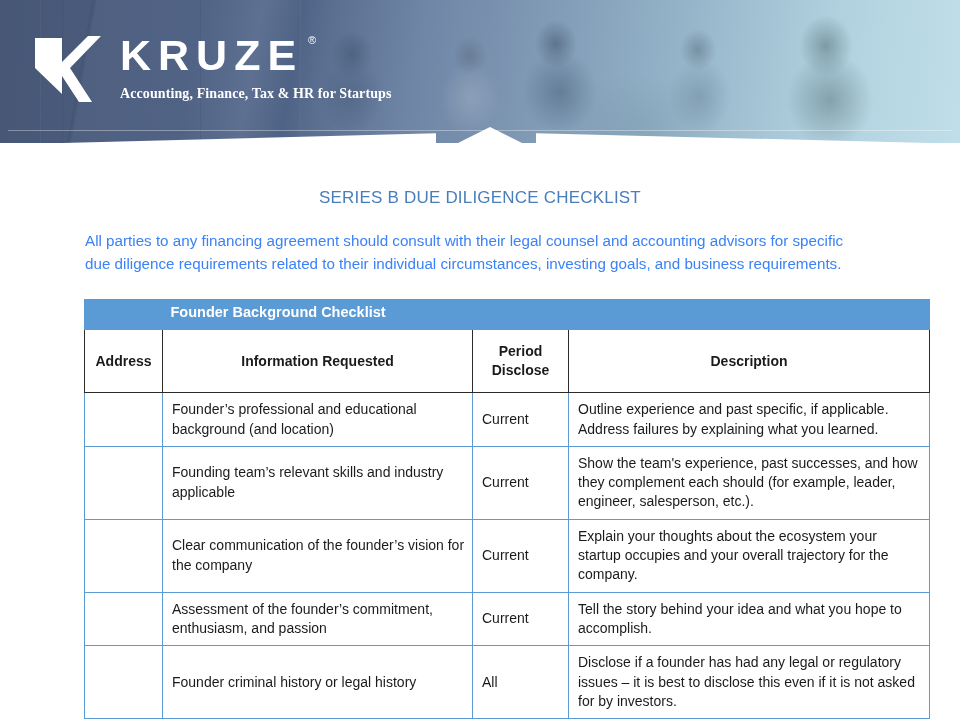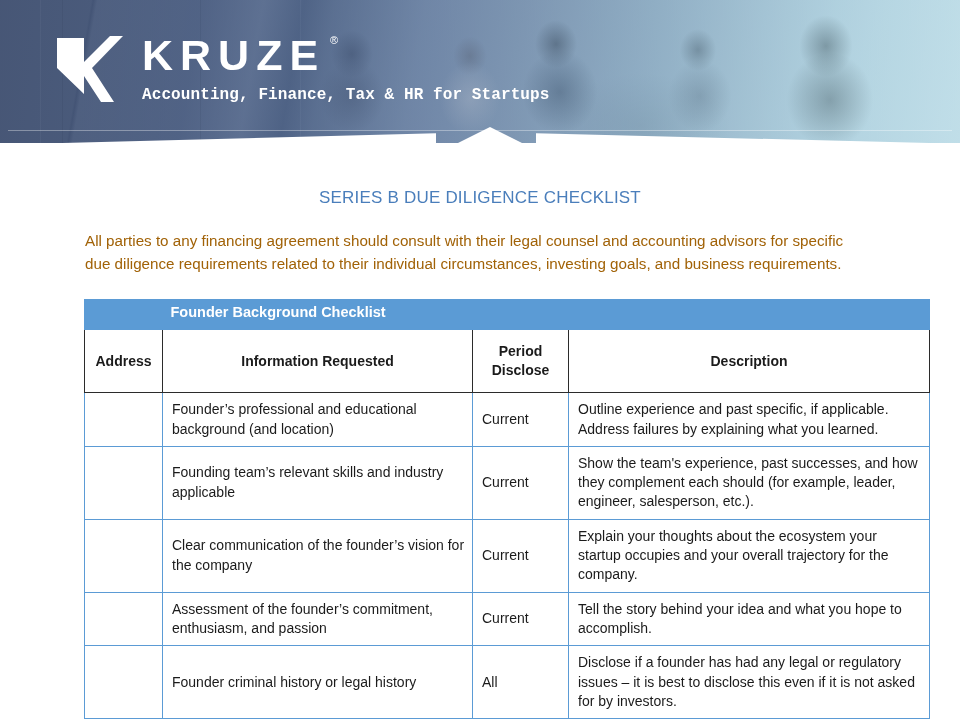--- a/index.html
+++ b/index.html
@@ -101,21 +101,21 @@
     left: 8px;
     right: 8px;
     bottom: 12px;
     height: 1px;
     background: rgba(255,255,255,.35);
   }
 
   
   .logo {
     position: absolute;
-    left: 54px;
+    left: 32px;
     top: 28px;
     display: flex;
     align-items: flex-start;
   }
   .logo-mark {
     width: 72px;
     height: 78px;
     flex: none;
   }
   .logo-text {
@@ -135,43 +135,43 @@
   .logo-reg {
     position: absolute;
     top: 1px;
     right: -13px;
     font-size: 11px;
     letter-spacing: 0;
     font-weight: normal;
   }
   .logo-tagline {
     color: #ffffff;
-    font-size: 16px;
+    font-size: 14px;
     font-weight: bold;
     letter-spacing: .1px;
     margin-top: 9px;
-    font-family: Liberation Mono, monospace;
+    font-family: Liberation Serif, serif;
   }
 
   
   .doc {
     padding: 0 0 0 0;
   }
   .doc-title {
     text-align: center;
     color: #4a7ebb;
     font-size: 17px;
     font-weight: normal;
     letter-spacing: .2px;
     margin: 45px 0 0 0;
   }
   .doc-intro {
     width: 762px;
     margin: 21px 0 0 85px;
-    color: #a16207;
+    color: #3b82f6;
     font-size: 15.2px;
     line-height: 1.52;
   }
 
   
   .checklist {
     width: 845px;
     margin: 24px 0 0 84px;
     border-collapse: collapse;
     table-layout: fixed;

